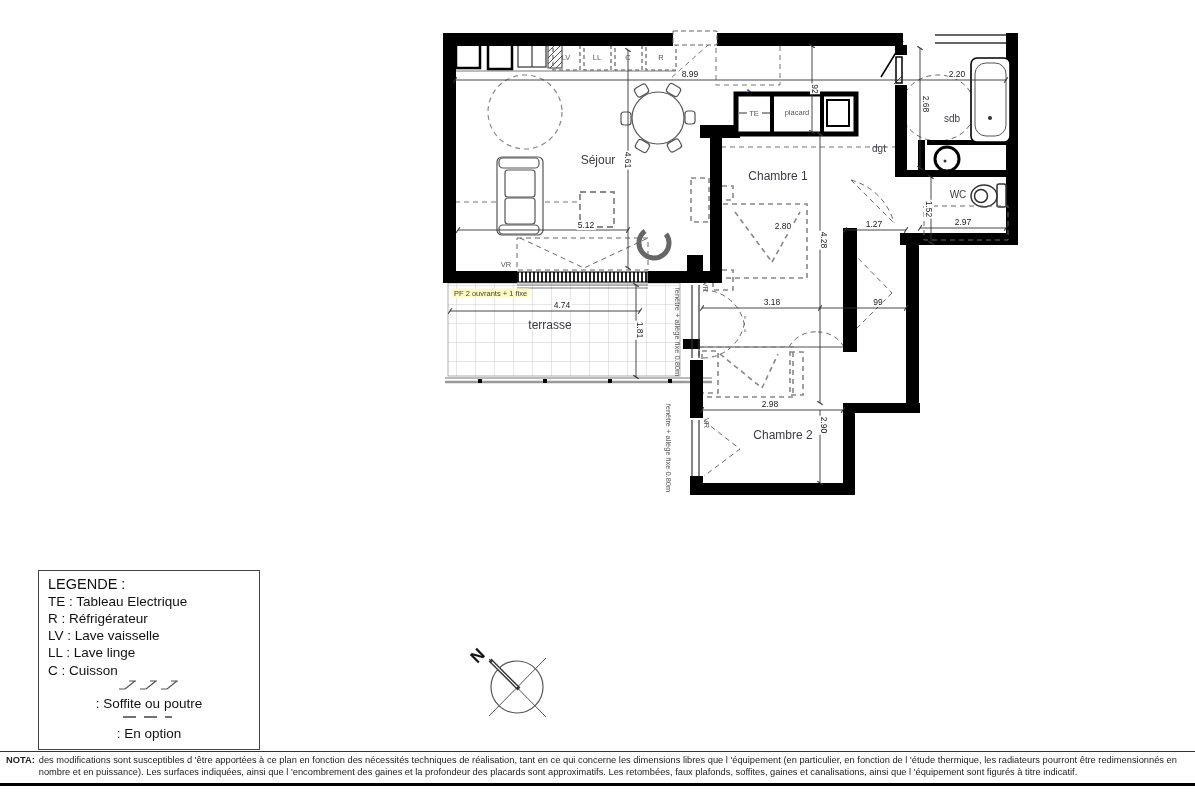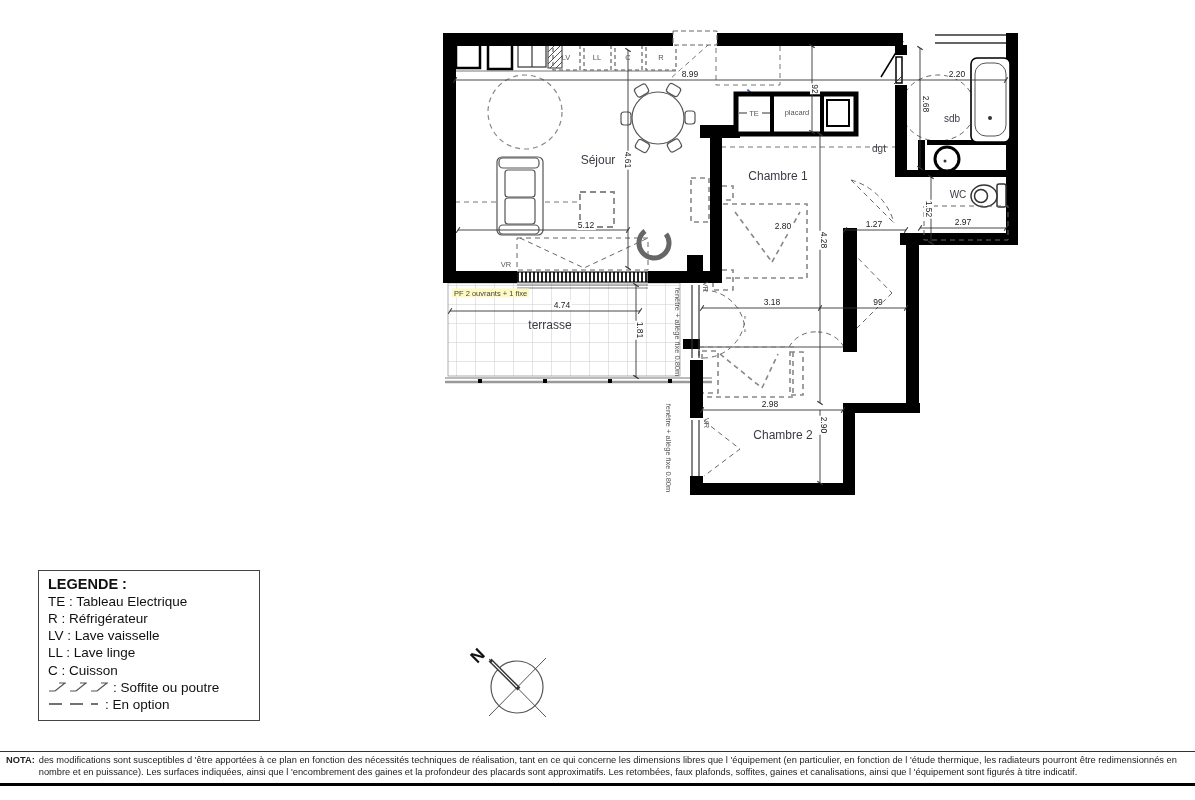--- a/index.html
+++ b/index.html
@@ -12,23 +12,23 @@
   .med{font-size:10px;}
   .sm{font-size:10px;text-align:center;}
   .tiny{font-size:7.5px;color:#555;}
   .dim{font-size:8.5px;color:#222;background:#fff;padding:0 1px;}
   .v{transform:translate(-50%,-50%) rotate(90deg);}
   .pf{transform:translate(0,-50%);font-size:7.5px;color:#444;background:#fef9c3;padding:0 2px;}
   .north{font-size:17px;font-weight:bold;color:#111;transform:translate(-50%,-50%) rotate(-45deg);}
   
   #legend{position:absolute;left:38px;top:570px;width:202px;border:1.5px solid #444;
     background:#fff;padding:5px 9px 7px 9px;color:#111;}
-  #legend .title{font-size:14.5px;font-weight:bold;margin-bottom:1px;}
+  #legend .title{font-size:14.5px;font-weight:normal;margin-bottom:1px;}
   #legend .row{font-size:13.5px;line-height:1.27;}
-  #legend .symrow{display:flex;align-items:center;gap:3px;}
+  #legend .symrow{display:flex;align-items:center;gap:3px;flex-direction:column;}
   
   #nota{position:absolute;left:0;right:0;top:751px;border-top:1.5px solid #333;
     border-bottom:3px solid #000;padding:2px 6px 4px 6px;display:flex;
     font-size:9.3px;line-height:1.32;color:#222;background:#fff;}
   #nota .nl{font-weight:bold;margin-right:4px;flex:0 0 auto;}
   #nota .nt{flex:1 1 auto;}
 </style>
 </head>
 <body>
 

